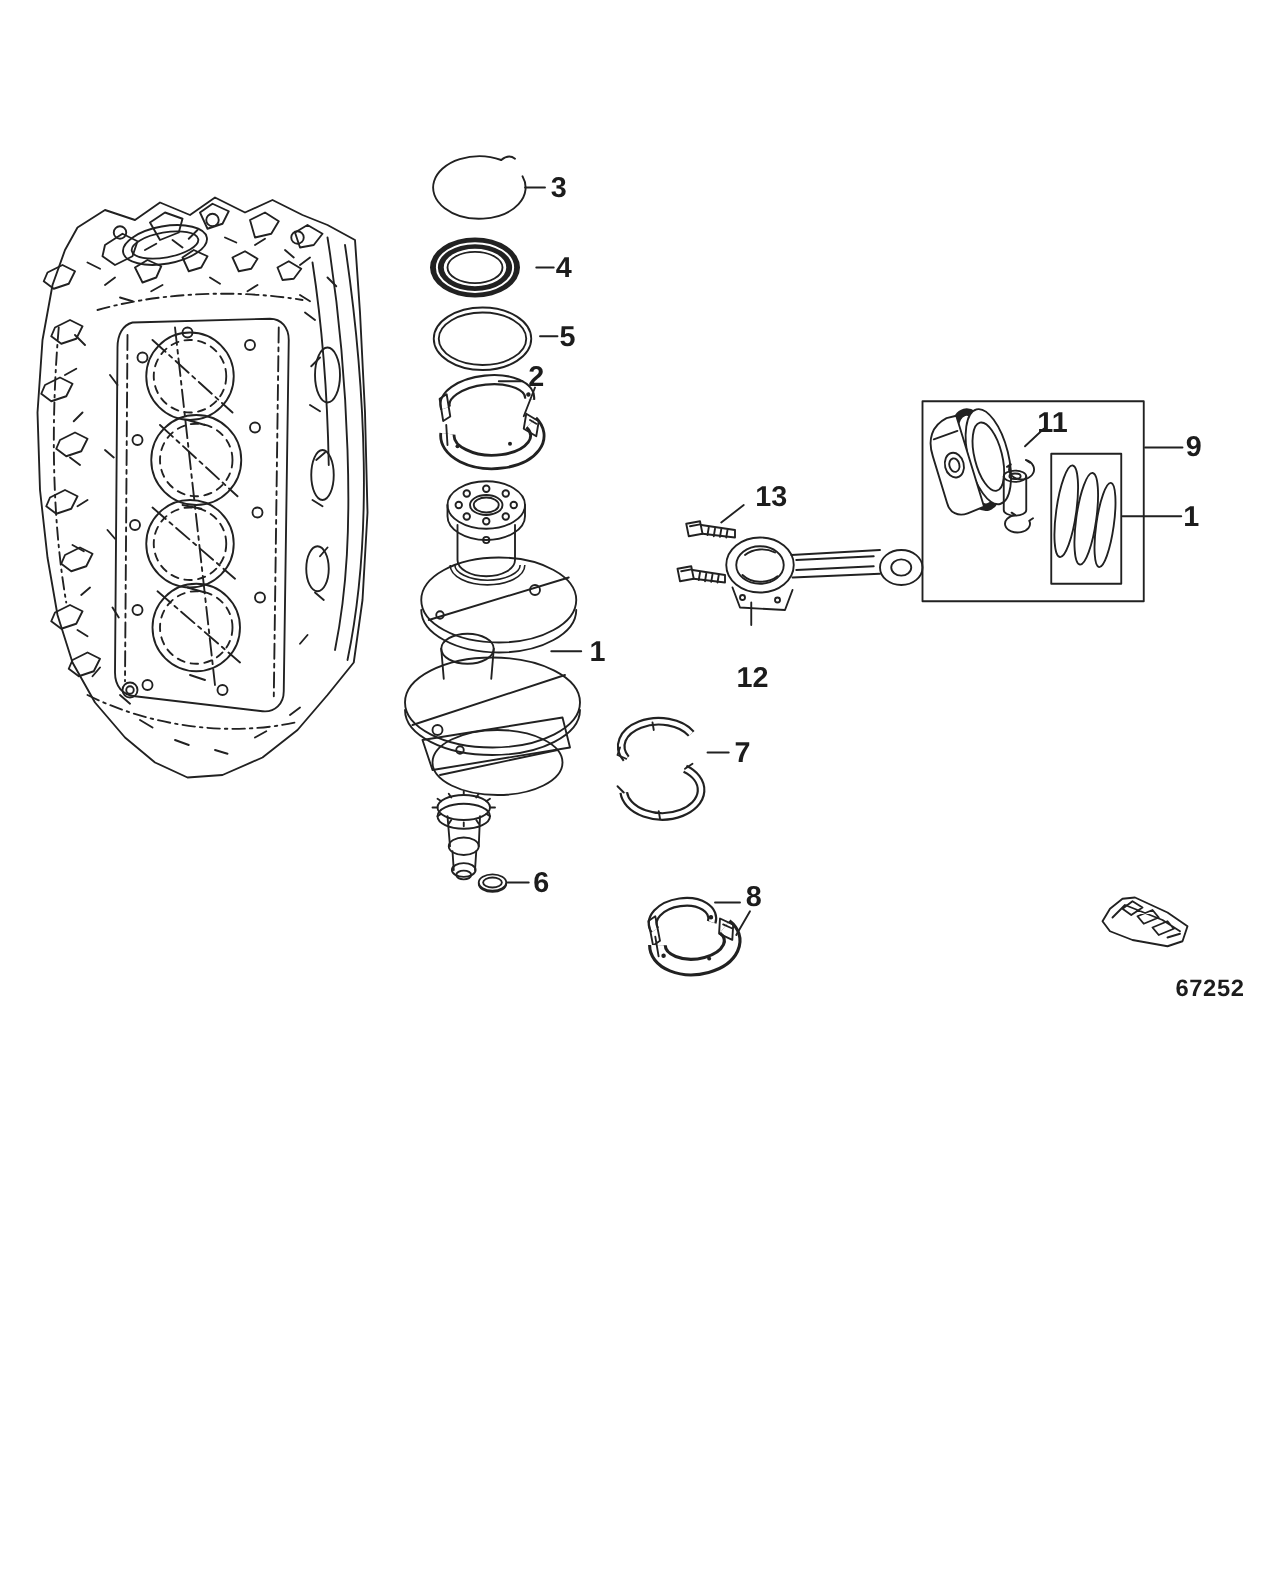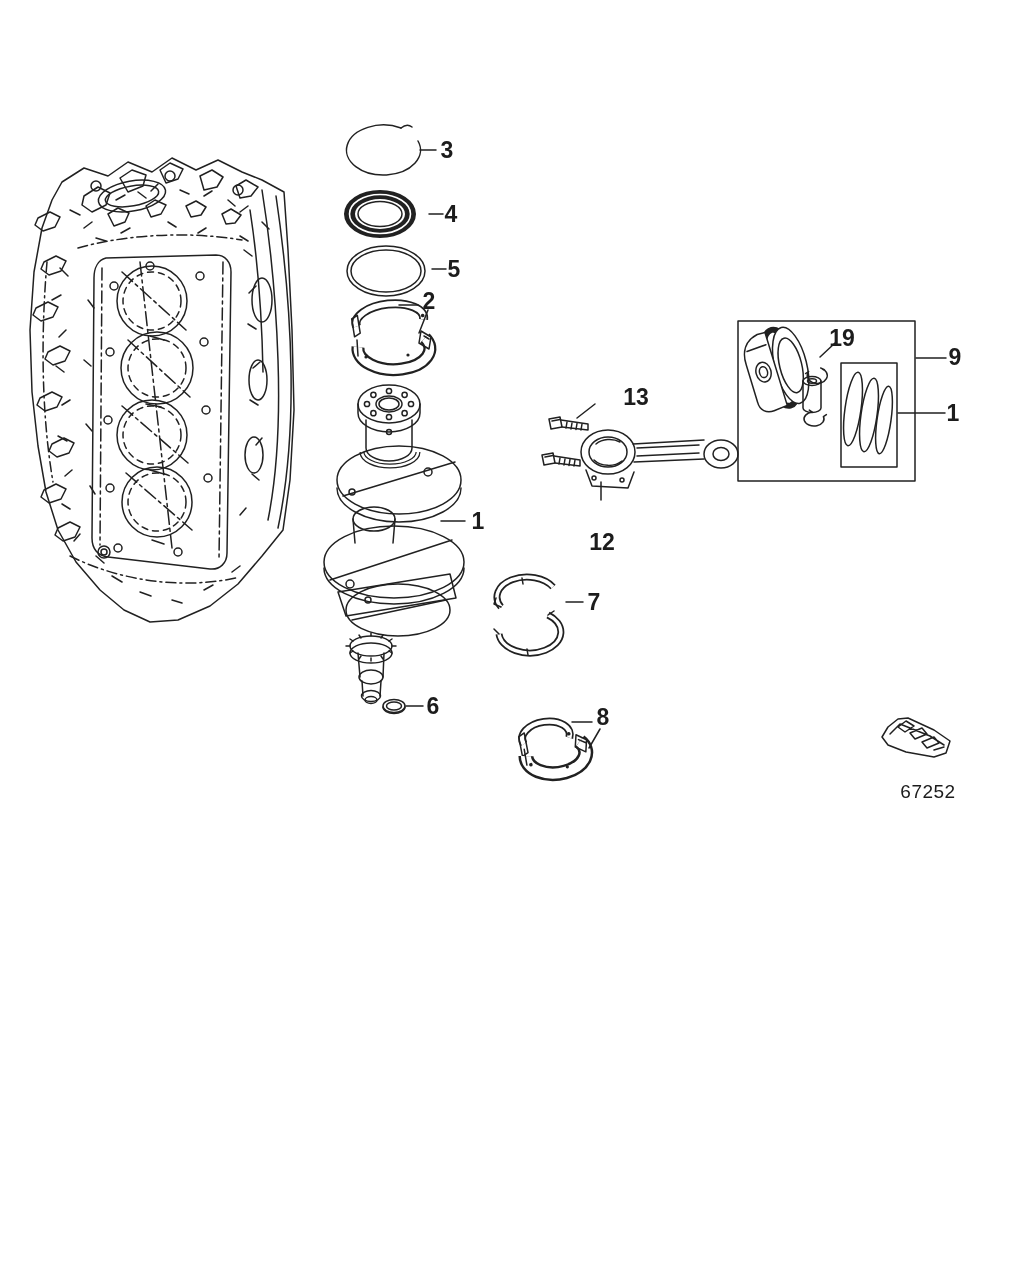--- a/index.html
+++ b/index.html
@@ -6,22 +6,22 @@
   .canvas{position:relative;width:1013px;height:1275px;background:#ffffff;overflow:hidden;
           font-family:"Liberation Sans", sans-serif;}
   svg{position:absolute;left:0;top:0;}
   .ln{fill:none;stroke:#212121;stroke-width:1.5;stroke-linecap:round;stroke-linejoin:round;}
   .fillw{fill:#ffffff;}
   .filld{fill:#212121;}
   .wband{fill:none;stroke:#ffffff;stroke-linecap:butt;}
   .bband{fill:none;stroke:#212121;stroke-linecap:butt;}
   .callout{position:absolute;transform:translate(-50%,-50%);font-weight:700;font-size:23px;
            line-height:1;color:#1c1c1c;white-space:nowrap;}
-  .drawnum{position:absolute;transform:translate(-50%,-50%);font-weight:400;font-size:19px;
-           letter-spacing:0.5px;color:#1c1c1c;}
+  .drawnum{position:absolute;transform:translate(-50%,-50%);font-weight:700;font-size:19px;
+           letter-spacing:0.5px;color:#1c1c1c;margin-left:40px;}
 </style>
 </head>
 <body>
 
 <div class="canvas">
 
 <svg width="1013" height="1275" viewBox="0 0 1013 1275">
 
   <g>
     <path class="ln" stroke-width="1.8" d="M62,182 L84,168 L108,176 L128,162 L152,172 L172,158 L196,170 L218,160 L242,172 L262,180 L284,192 L288,250 L292,330 L294,410 L290,480 L283,530 L262,556 L238,584 L210,606 L178,620 L150,622 L124,610 L100,590 L76,562 L58,530 L46,492 L38,446 L32,392 L30,330 L34,272 L42,228 L52,200 Z"></path>
@@ -274,19 +274,19 @@
   <div class="callout" style="left:478px;top:521px;">1</div>
   <div class="callout" style="left:429px;top:301px;">2</div>
   <div class="callout" style="left:447px;top:150px;">3</div>
   <div class="callout" style="left:451px;top:214px;">4</div>
   <div class="callout" style="left:454px;top:269px;">5</div>
   <div class="callout" style="left:433px;top:706px;">6</div>
   <div class="callout" style="left:594px;top:602px;">7</div>
   <div class="callout" style="left:603px;top:717px;">8</div>
   <div class="callout" style="left:955px;top:357px;">9</div>
   <div class="callout" style="left:953px;top:413px;">1</div>
-  <div class="callout" style="left:842px;top:338px;">19</div>
+  <div class="callout" style="left:842px;top:338px;">11</div>
   <div class="callout" style="left:602px;top:509px;margin-top:33px;">12</div>
-  <div class="callout" style="left:636px;top:397px;">13</div>
+  <div class="callout" style="left:617px;top:397px;">13</div>
 
   <div class="drawnum" style="left:928px;top:792px;">67252</div>
 
 </div>
 
 </body></html>

